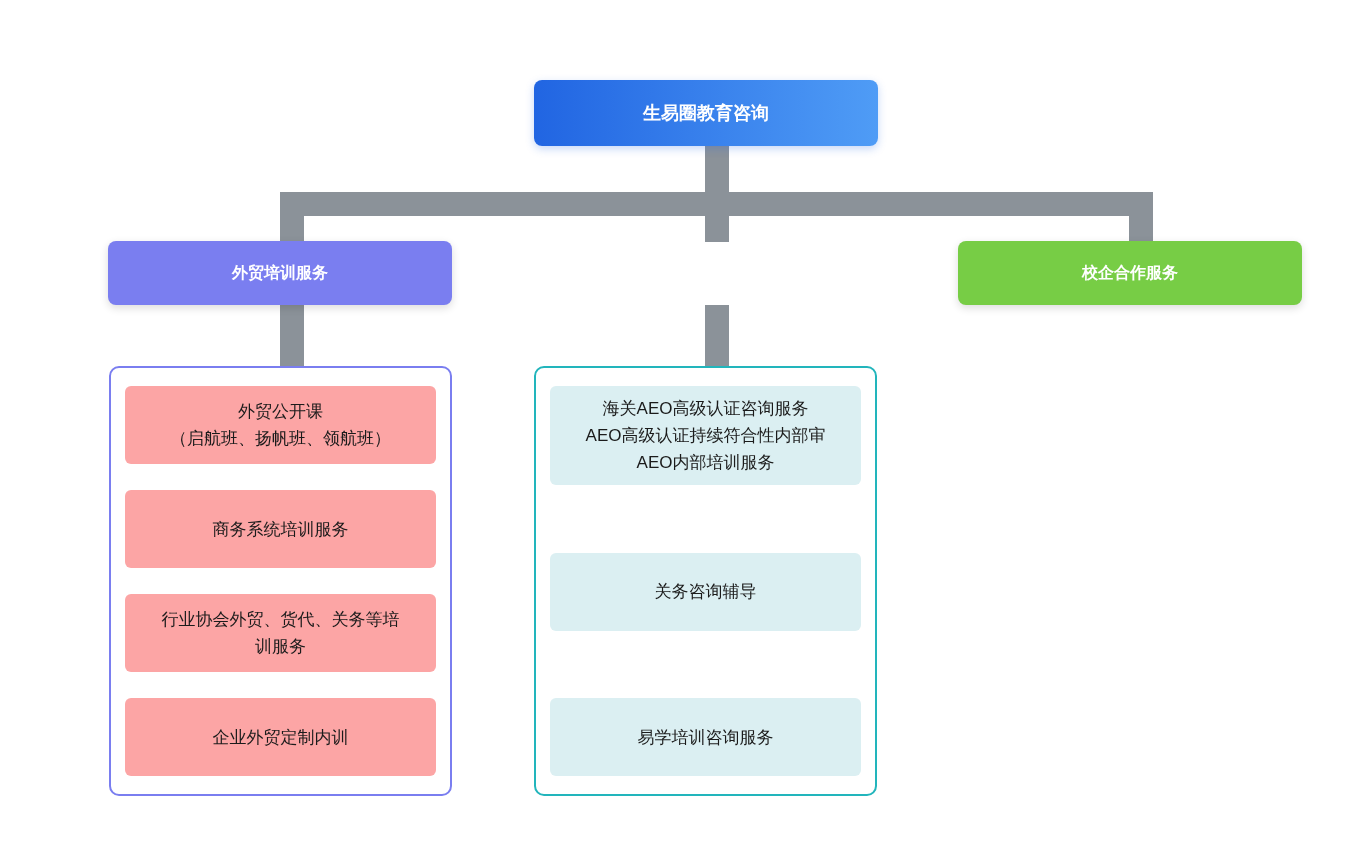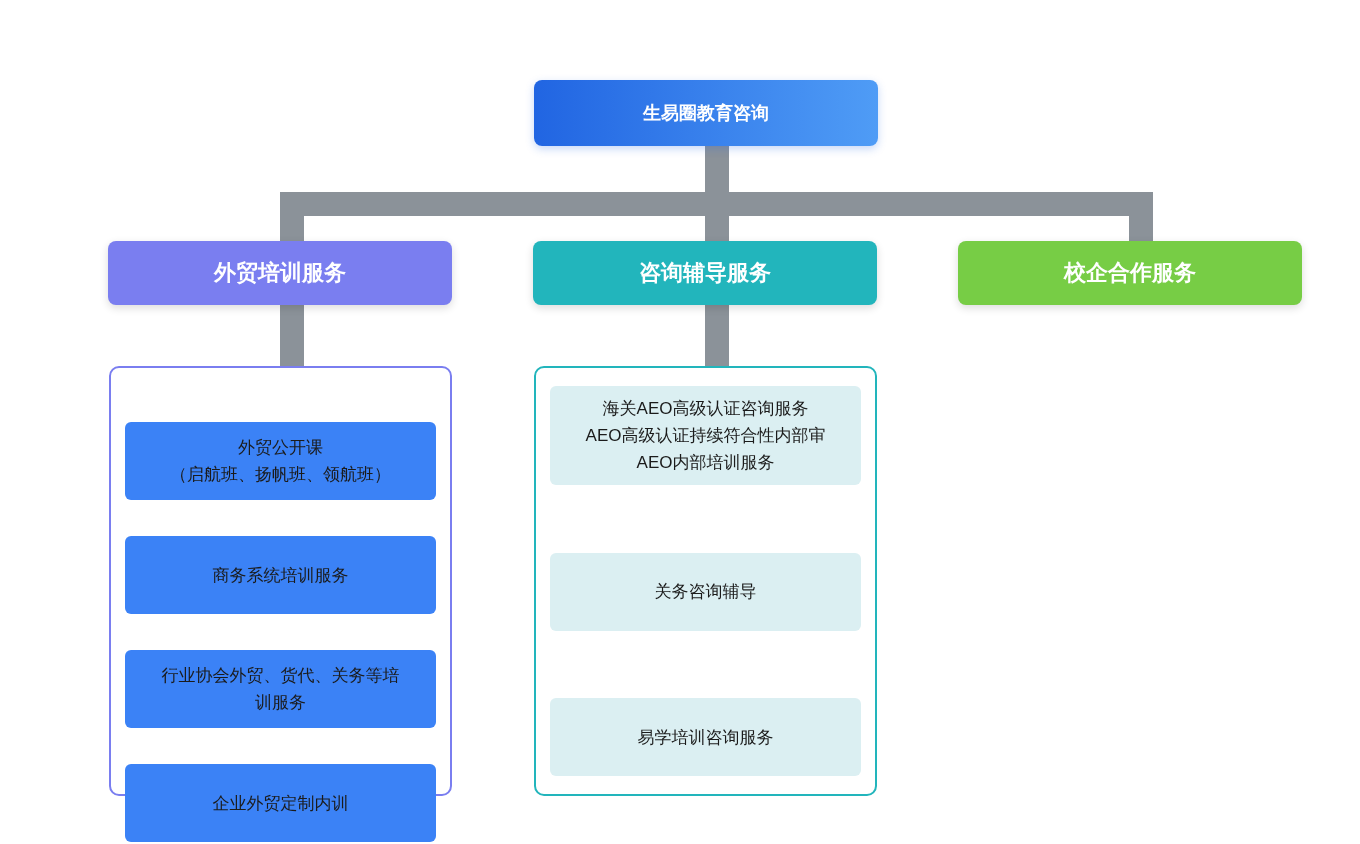--- a/index.html
+++ b/index.html
@@ -45,21 +45,21 @@
     box-shadow: 0 3px 8px rgba(33, 101, 226, 0.25);
   }
 
   
   .branch-header {
     position: absolute;
     top: 217px;
     width: 344px; height: 64px;
     border-radius: 8px;
     color: #ffffff;
-    font-size: 22px;
+    font-size: 16px;
     font-weight: bold;
     display: flex; align-items: center; justify-content: center;
     box-shadow: 0 3px 8px rgba(0, 0, 0, 0.14);
     text-align: center;
   }
   .branch-header.p0 { left: 84px;  background: #7a7ef0; }
   .branch-header.p1 { left: 509px; background: #22b5bc; }
   .branch-header.p2 { left: 934px; background: #77cd45; }
 
   
@@ -83,21 +83,21 @@
     border-radius: 6px;
     min-height: 78px;
     padding: 9px 10px;
     display: flex; align-items: center; justify-content: center;
     text-align: center;
     font-size: 17px;
     line-height: 27px;
     white-space: pre-line;
     color: #1b1b1b;
   }
-  .p0 .item { background: #3b82f6; margin-top: 36px; }
+  .p0 .item { background: #fca5a5; }
   .p1 .item { background: #dbeff2; }
   .p2 .item { background: #dff0da; }
 </style>
 </head>
 <body>
 
 <div class="canvas">
 
   <div class="line v stem"></div>
   <div class="line h rail"></div>
@@ -112,21 +112,20 @@
   <div class="branch-header p0">外贸培训服务</div>
   <div class="branch-box p0">
     <div class="item">外贸公开课
 （启航班、扬帆班、领航班）</div>
     <div class="item">商务系统培训服务</div>
     <div class="item">行业协会外贸、货代、关务等培
 训服务</div>
     <div class="item">企业外贸定制内训</div>
   </div>
 
-  <div class="branch-header p1">咨询辅导服务</div>
   <div class="branch-box p1">
     <div class="item">海关AEO高级认证咨询服务
 AEO高级认证持续符合性内部审
 AEO内部培训服务</div>
     <div class="item">关务咨询辅导</div>
     <div class="item">易学培训咨询服务</div>
   </div>
 
   <div class="branch-header p2">校企合作服务</div>
 

